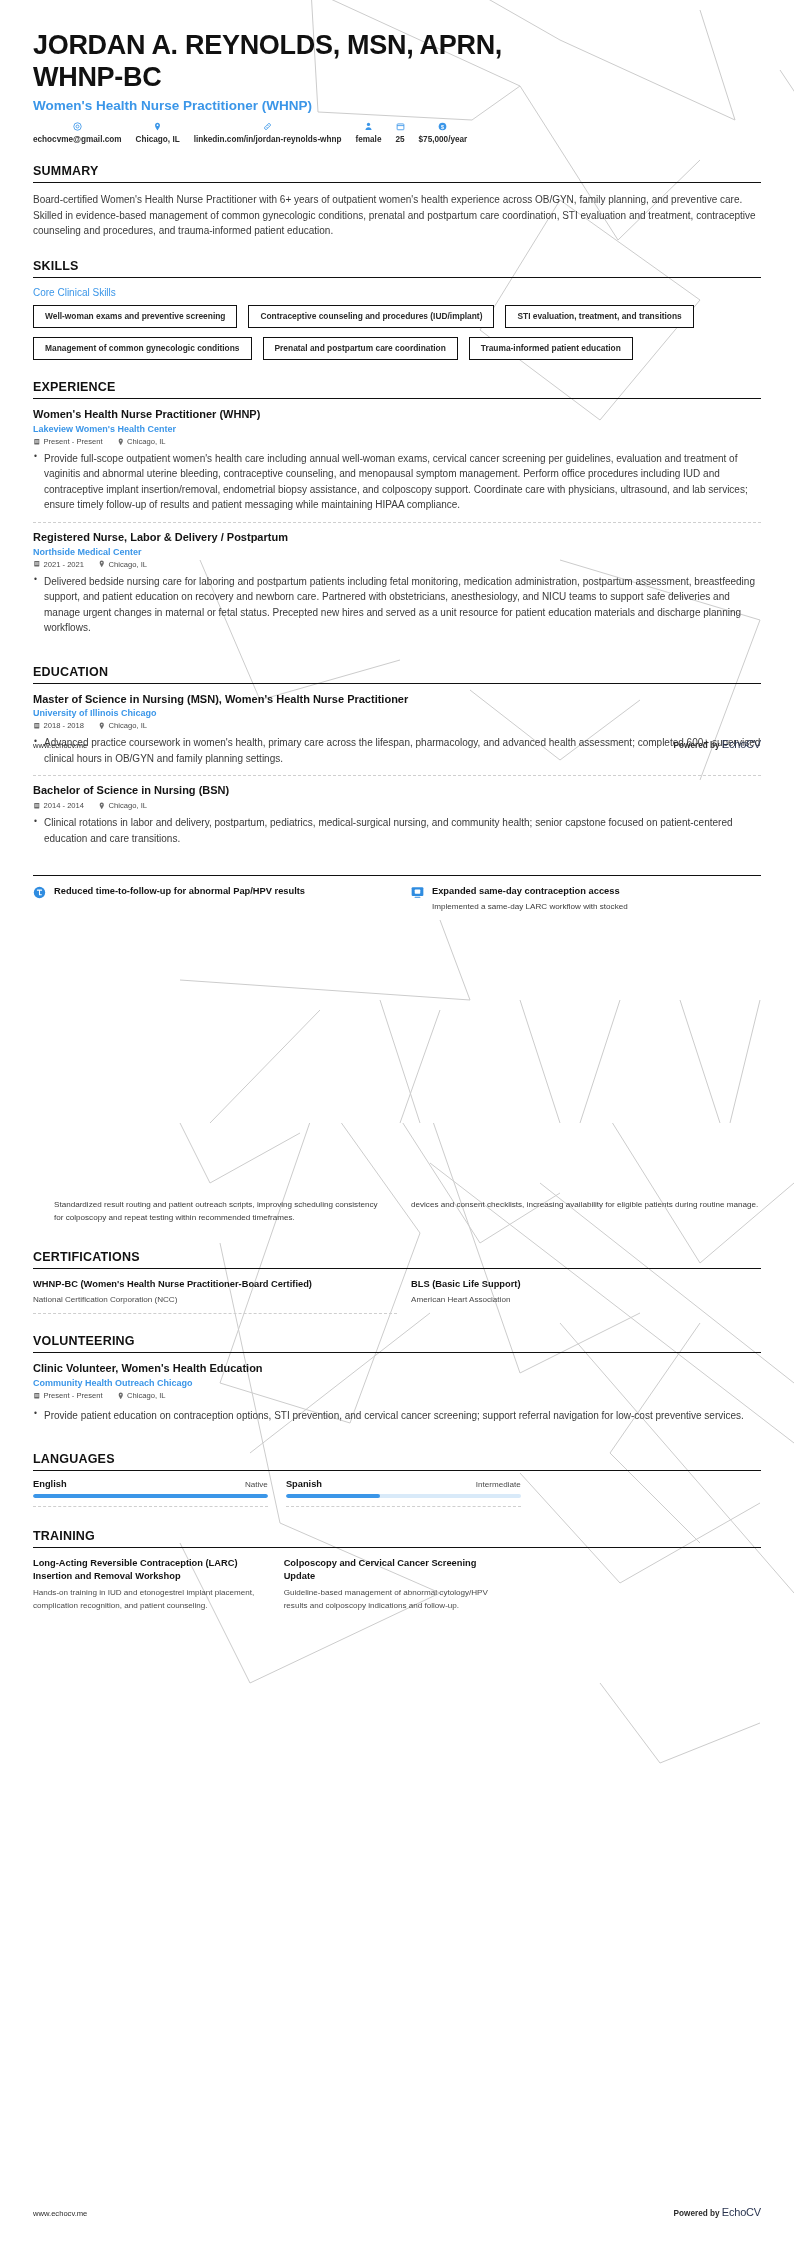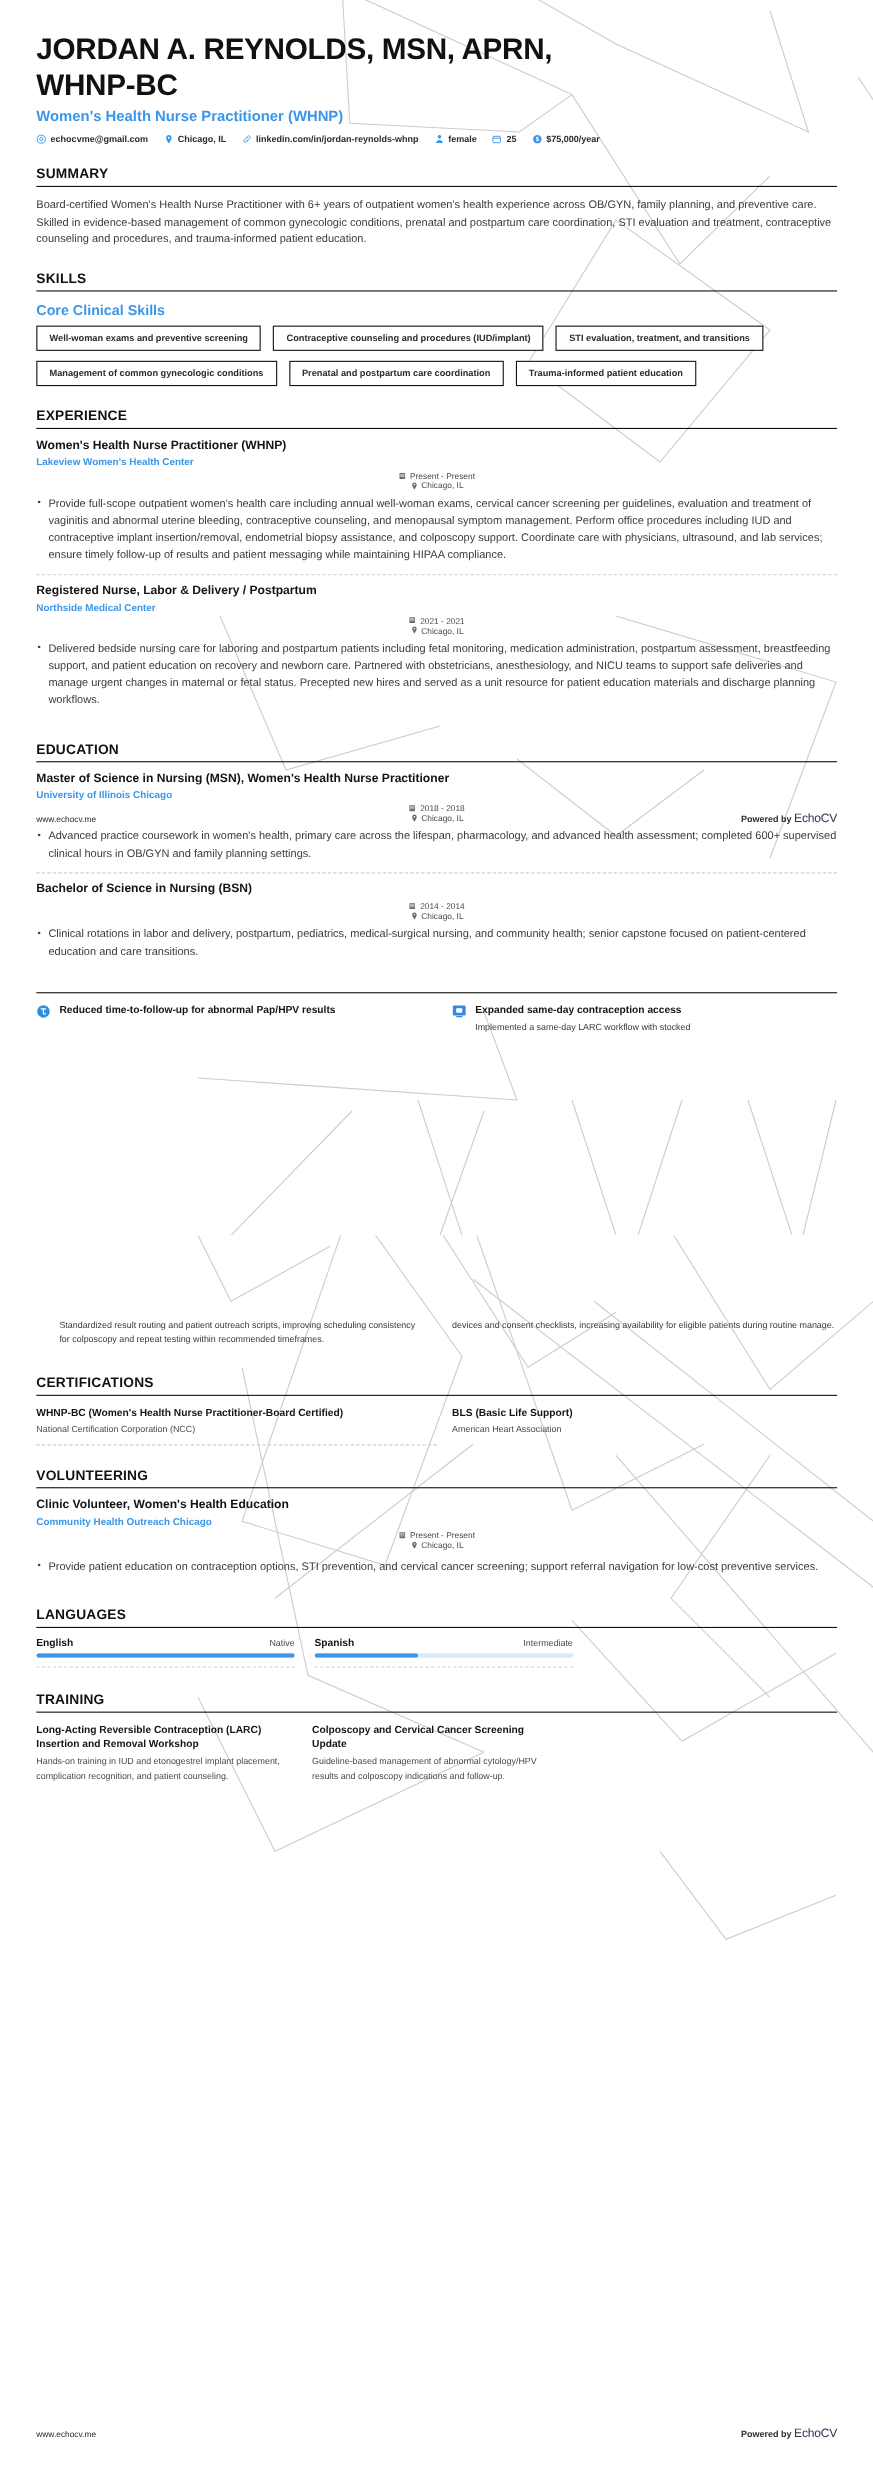--- a/index.html
+++ b/index.html
@@ -52,21 +52,21 @@
   .contact-row {
     margin-top: 9px;
     display: flex;
     align-items: center;
     flex-wrap: wrap;
     gap: 0 14px;
     font-size: 8.2px;
     font-weight: 700;
     color: #2b2b2b;
   }
-  .contact-item { display: flex; align-items: center; gap: 4px; white-space: nowrap; }
+  .contact-item { display: flex; align-items: center; gap: 4px; white-space: nowrap; flex-direction: column; }
   .ci { width: 9px; height: 9px; display: inline-block; flex: 0 0 auto; }
   .ci svg { display: block; width: 9px; height: 9px; }
 
   
   .section { margin-top: 20px; }
   .sec-title {
     font-size: 12.5px;
     font-weight: 700;
     letter-spacing: 0.2px;
     color: #111111;
@@ -80,22 +80,22 @@
 
   .summary-text {
     font-size: 10px;
     line-height: 1.55;
     color: #3a3a3a;
     max-width: 726px;
   }
 
   
   .skill-group-title {
-    font-size: 13px;
-    font-weight: 700;
+    font-size: 10px;
+    font-weight: 400;
     color: #3b96e8;
     margin-bottom: 7px;
   }
   .chips { display: flex; flex-wrap: wrap; gap: 9px 11px; }
   .chip {
     border: 1px solid #111111;
     padding: 6px 11px;
     font-size: 8.4px;
     font-weight: 700;
     color: #2b2b2b;
@@ -118,21 +118,20 @@
     font-weight: 700;
     color: #3b96e8;
   }
   .entry-meta {
     margin-top: 3px;
     display: flex;
     align-items: center;
     gap: 0 14px;
     font-size: 7.6px;
     color: #4a4a4a;
-    flex-direction: column;
   }
   .meta-item { display: flex; align-items: center; gap: 3px; }
   .mi { width: 7.5px; height: 7.5px; flex: 0 0 auto; }
   .mi svg { display: block; width: 7.5px; height: 7.5px; }
   .bullets { margin-top: 5px; list-style: none; }
   .bullets li {
     position: relative;
     padding-left: 11px;
     font-size: 10px;
     line-height: 1.55;

